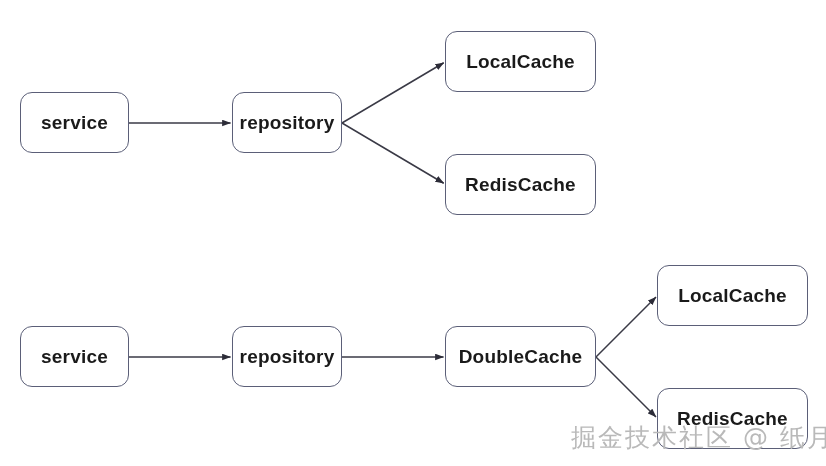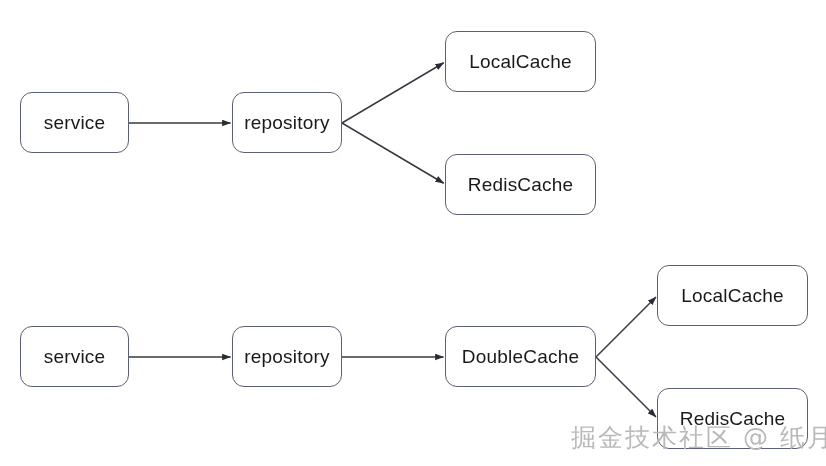--- a/index.html
+++ b/index.html
@@ -34,20 +34,21 @@
     align-items: center;
     justify-content: center;
     color: #1a1a1a;
     font-size: 19px;
     letter-spacing: 0.2px;
     white-space: nowrap;
     z-index: 2;
   }
   .node .node-label {
     pointer-events: none;
+    font-weight: bold;
   }
   .watermark {
     position: absolute;
     color: #b9b9b9;
     font-size: 25px;
     letter-spacing: 2px;
     white-space: nowrap;
     z-index: 3;
     font-family: "DejaVu Sans", sans-serif;
   }

